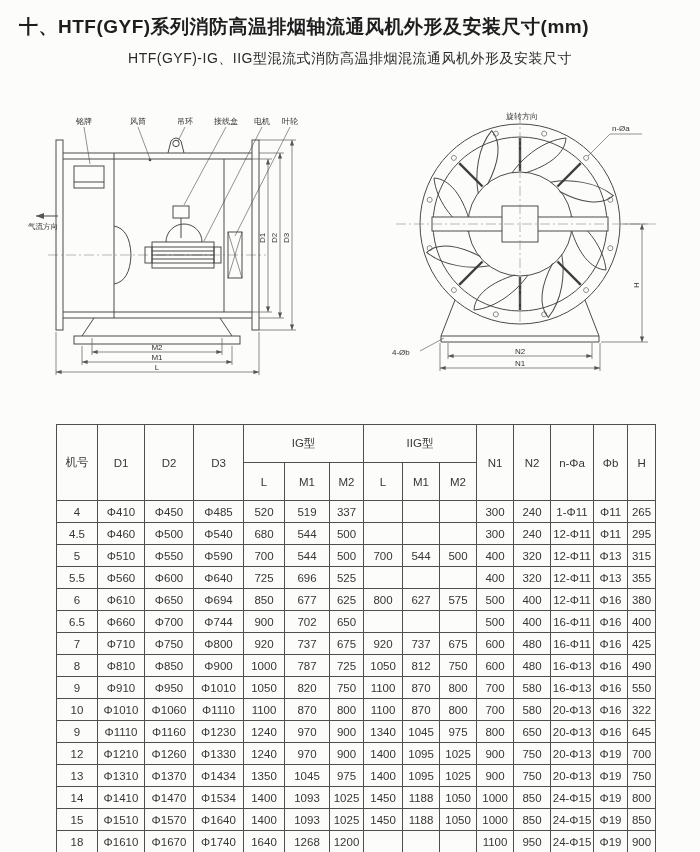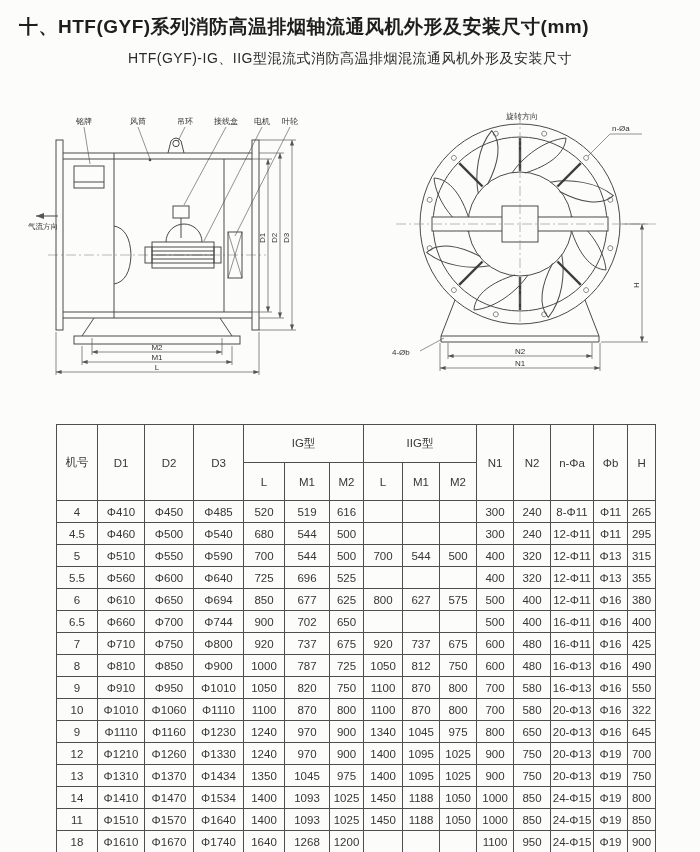--- a/index.html
+++ b/index.html
@@ -304,27 +304,27 @@
       </tr>
     </thead>
     <tbody>
         <tr>
           <td>4</td>
           <td>Φ410</td>
           <td>Φ450</td>
           <td>Φ485</td>
           <td>520</td>
           <td>519</td>
-          <td>616</td>
+          <td>337</td>
           <td></td>
           <td></td>
           <td></td>
           <td>300</td>
           <td>240</td>
-          <td>8-Φ11</td>
+          <td>1-Φ11</td>
           <td>Φ11</td>
           <td>265</td>
         </tr>
         <tr>
           <td>4.5</td>
           <td>Φ460</td>
           <td>Φ500</td>
           <td>Φ540</td>
           <td>680</td>
           <td>544</td>
@@ -536,21 +536,21 @@
           <td>1450</td>
           <td>1188</td>
           <td>1050</td>
           <td>1000</td>
           <td>850</td>
           <td>24-Φ15</td>
           <td>Φ19</td>
           <td>800</td>
         </tr>
         <tr>
-          <td>11</td>
+          <td>15</td>
           <td>Φ1510</td>
           <td>Φ1570</td>
           <td>Φ1640</td>
           <td>1400</td>
           <td>1093</td>
           <td>1025</td>
           <td>1450</td>
           <td>1188</td>
           <td>1050</td>
           <td>1000</td>

